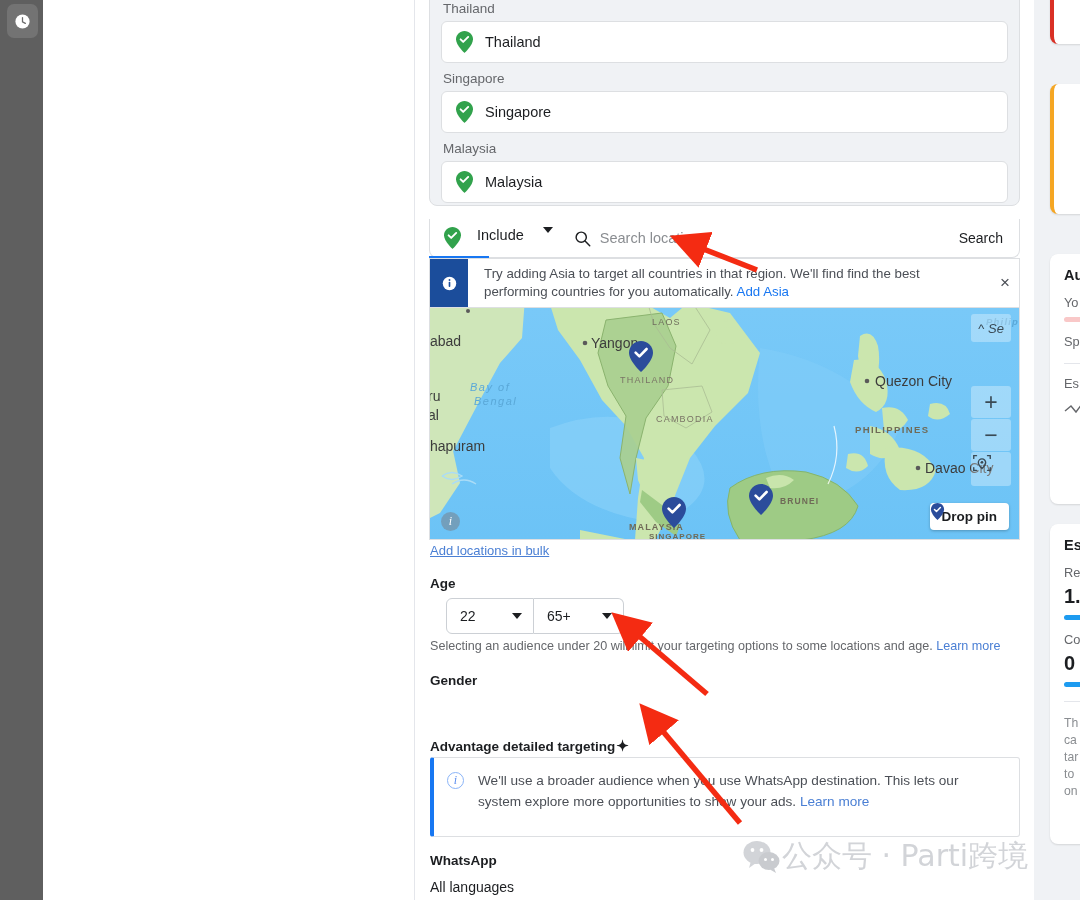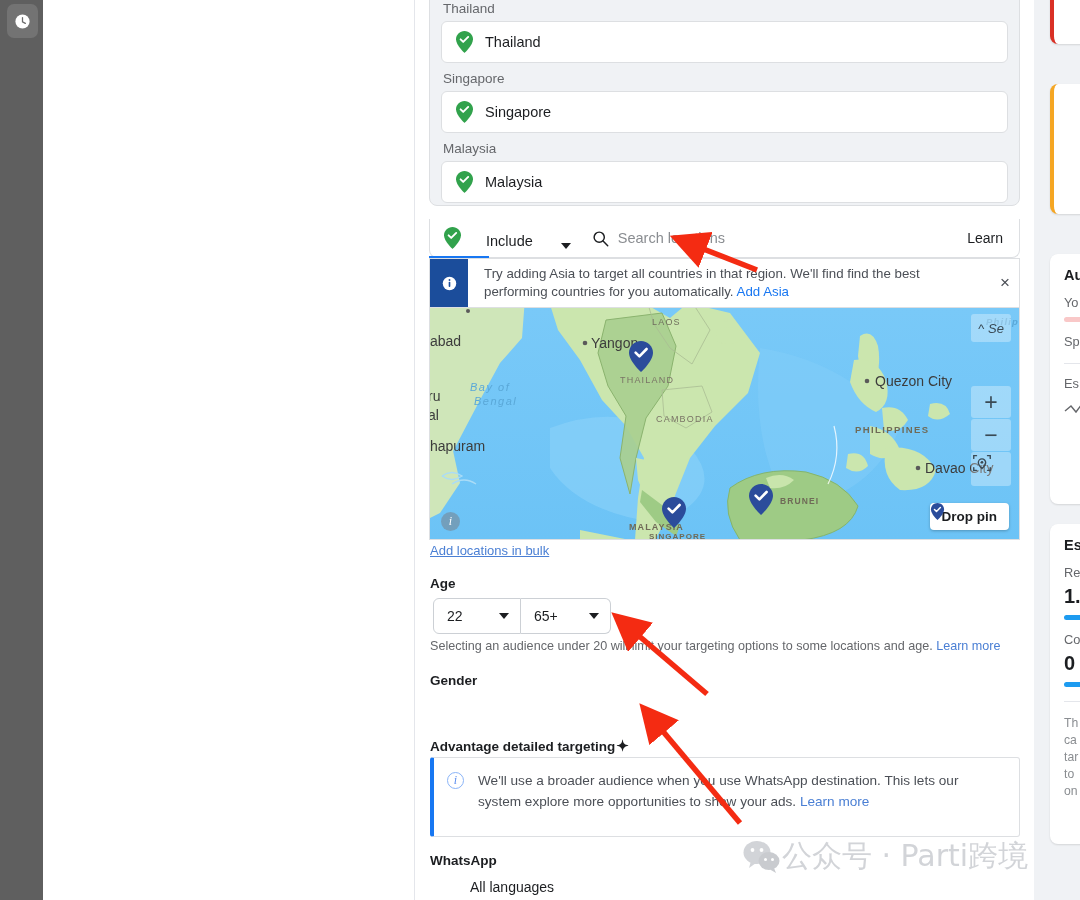--- a/index.html
+++ b/index.html
@@ -52,21 +52,21 @@
   .loc-chip-name { font-size:14.5px; color:#1c1e21; }
   .pin-green { width:17px; height:22px; display:block; flex:none; }
 
   
   .search-row {
     position:absolute; left:14px; top:219px; width:591px; height:39px;
     background:#fff; border:1px solid #dddfe2; border-top:none;
     border-radius:0 0 8px 8px;
     display:flex; align-items:center; padding:0 16px 0 14px;
   }
-  .include-box { display:flex; align-items:flex-end; gap:25px; cursor:pointer; }
+  .include-box { display:flex; align-items:flex-start; gap:16px; cursor:pointer; }
   .include-label { font-size:14.5px; color:#1c1e21; }
   .caret { width:0;height:0;border-left:5px solid transparent;border-right:5px solid transparent;border-top:6px solid #1c1e21; margin-left:3px;}
   .search-ico { margin-left:21px; width:17px; height:17px; display:block; }
   .search-input {
     border:none; outline:none; font-size:14.5px; color:#1c1e21;
     margin-left:9px; width:330px; background:transparent;
     font-family:"Liberation Sans", sans-serif;
   }
   .search-input::placeholder { color:#8a8d91; }
   .browse-link { margin-left:auto; font-size:14px; color:#1c1e21; cursor:pointer; }
@@ -109,21 +109,21 @@
     display:flex; align-items:center; gap:7px; padding:0 12px;
     font-size:13.5px; font-weight:bold; color:#1c1e21; cursor:pointer;
     box-shadow:0 1px 3px rgba(0,0,0,.25);
   }
 
   .bulk-link { position:absolute; left:15px; top:543px; font-size:13px; color:#4a7fd4; cursor:pointer; }
 
   
   .sec-title { position:absolute; font-size:13.5px; font-weight:bold; color:#1c1e21;text-align:center; }
   .age-title { left:15px; top:576px; }
-  .age-row { position:absolute; left:2px; top:598px; display:flex;padding-left:16px; }
+  .age-row { position:absolute; left:15px; top:598px; display:flex;padding-left:16px; }
   .sel {
     height:36px; background:#fff; border:1px solid #ccd0d5;
     display:flex; align-items:center; justify-content:space-between;
     padding:0 11px 0 13px; font-size:14px; color:#1c1e21; cursor:pointer;
   }
   .sel-left  { width:88px; border-radius:6px 0 0 6px; }
   .sel-right { width:90px; border-radius:0 6px 6px 0; border-left:none; }
   .age-note { position:absolute; left:15px; top:639px; font-size:12.6px; color:#65676b; }
   .age-note a { color:#4a7fd4; text-decoration:none; }
 
@@ -146,21 +146,21 @@
   }
   .adv-i {
     width:17px; height:17px; border-radius:50%; border:1.4px solid #8ab4f8; color:#5b8def;
     font-size:12px; font-style:italic; font-family:"Liberation Serif", serif;
     display:flex; align-items:center; justify-content:center; flex:none; margin-top:2px;
   }
   .adv-text { margin-left:14px; font-size:13.6px; color:#4b4f56; line-height:21px; }
   .adv-text a { color:#4a7fd4; text-decoration:none; }
 
   .lang-title { position:absolute; left:15px; top:853px; font-size:13.5px; font-weight:bold; color:#1c1e21; }
-  .lang-val { position:absolute; left:15px; top:879px; font-size:14px; color:#1c1e21;margin-left:40px; }
+  .lang-val { position:absolute; left:15px; top:879px; font-size:14px; color:#1c1e21; }
 
   
   .rside { position:absolute; left:1034px; top:0; width:46px; height:900px; background:#f0f2f5; }
   .rcard {
     position:absolute; left:16px; width:200px; background:#fff;
     border-radius:8px; box-shadow:0 1px 2px rgba(0,0,0,.12);
     overflow:hidden; padding:13px 0 13px 14px;
   }
   .rcard.red    { top:-36px;  height:80px;  border-left:4px solid #d93025; }
   .rcard.amber  { top:84px;   height:130px; border-left:4px solid #f5a623; }
@@ -240,21 +240,21 @@
           <path d="M4.6 8.3l2.6 2.6 5-5" stroke="#fff" stroke-width="1.9" fill="none" stroke-linecap="round" stroke-linejoin="round"></path>
         </svg>
         <span class="include-label">Include</span>
         <span class="caret"></span>
       </div>
       <svg class="search-ico" viewBox="0 0 20 20">
         <circle cx="8.5" cy="8.5" r="6" fill="none" stroke="#1c1e21" stroke-width="1.7"></circle>
         <line x1="13" y1="13" x2="18.5" y2="18.5" stroke="#1c1e21" stroke-width="1.7" stroke-linecap="round"></line>
       </svg>
       <input class="search-input" type="text" placeholder="Search locations" style="">
-      <span class="browse-link">Learn</span>
+      <span class="browse-link">Search</span>
     </div>
     <div class="focus-underline"></div>
 
     <div class="suggest">
       <div class="suggest-strip">
         <svg width="15" height="15" viewBox="0 0 20 20">
           <circle cx="10" cy="10" r="9" fill="#ffffff"></circle>
           <circle cx="10" cy="5.3" r="1.25" fill="#1b4d9b"></circle>
           <rect x="8.9" y="7.8" width="2.2" height="7" rx="1" fill="#1b4d9b"></rect>
         </svg>

